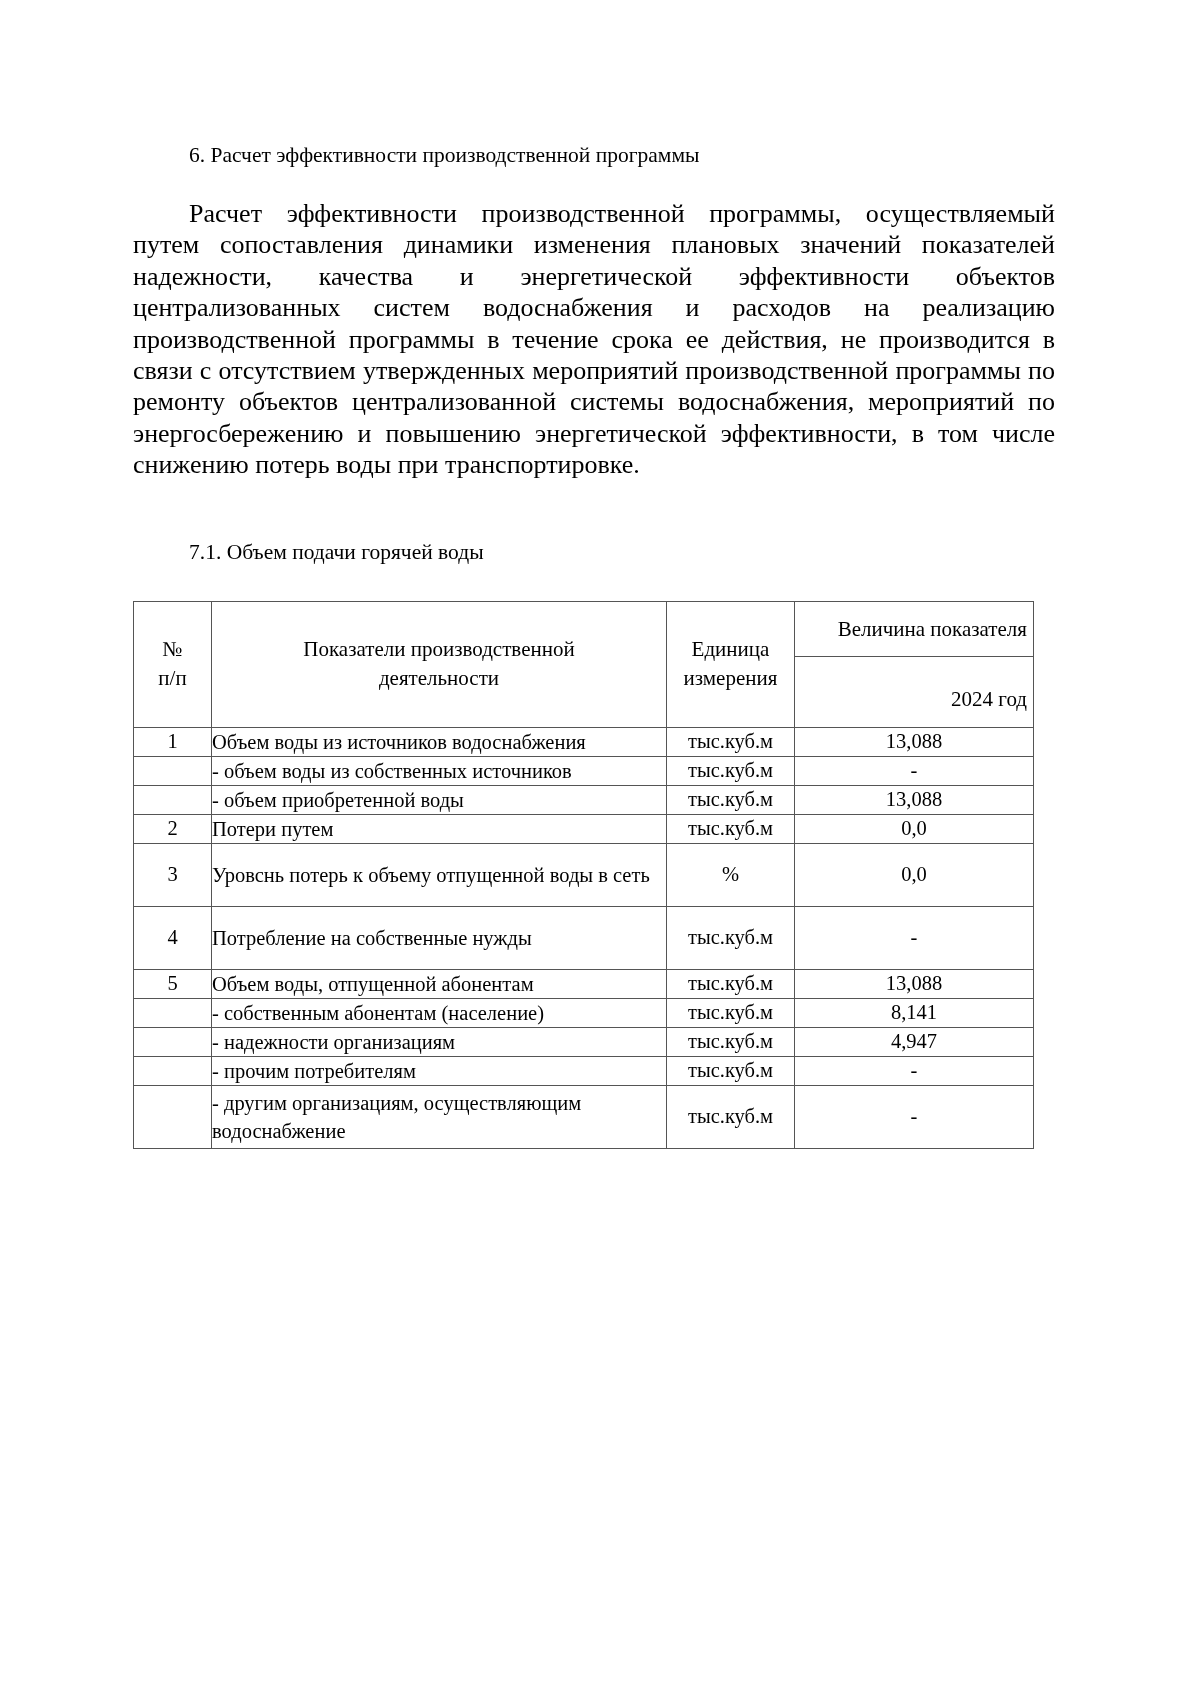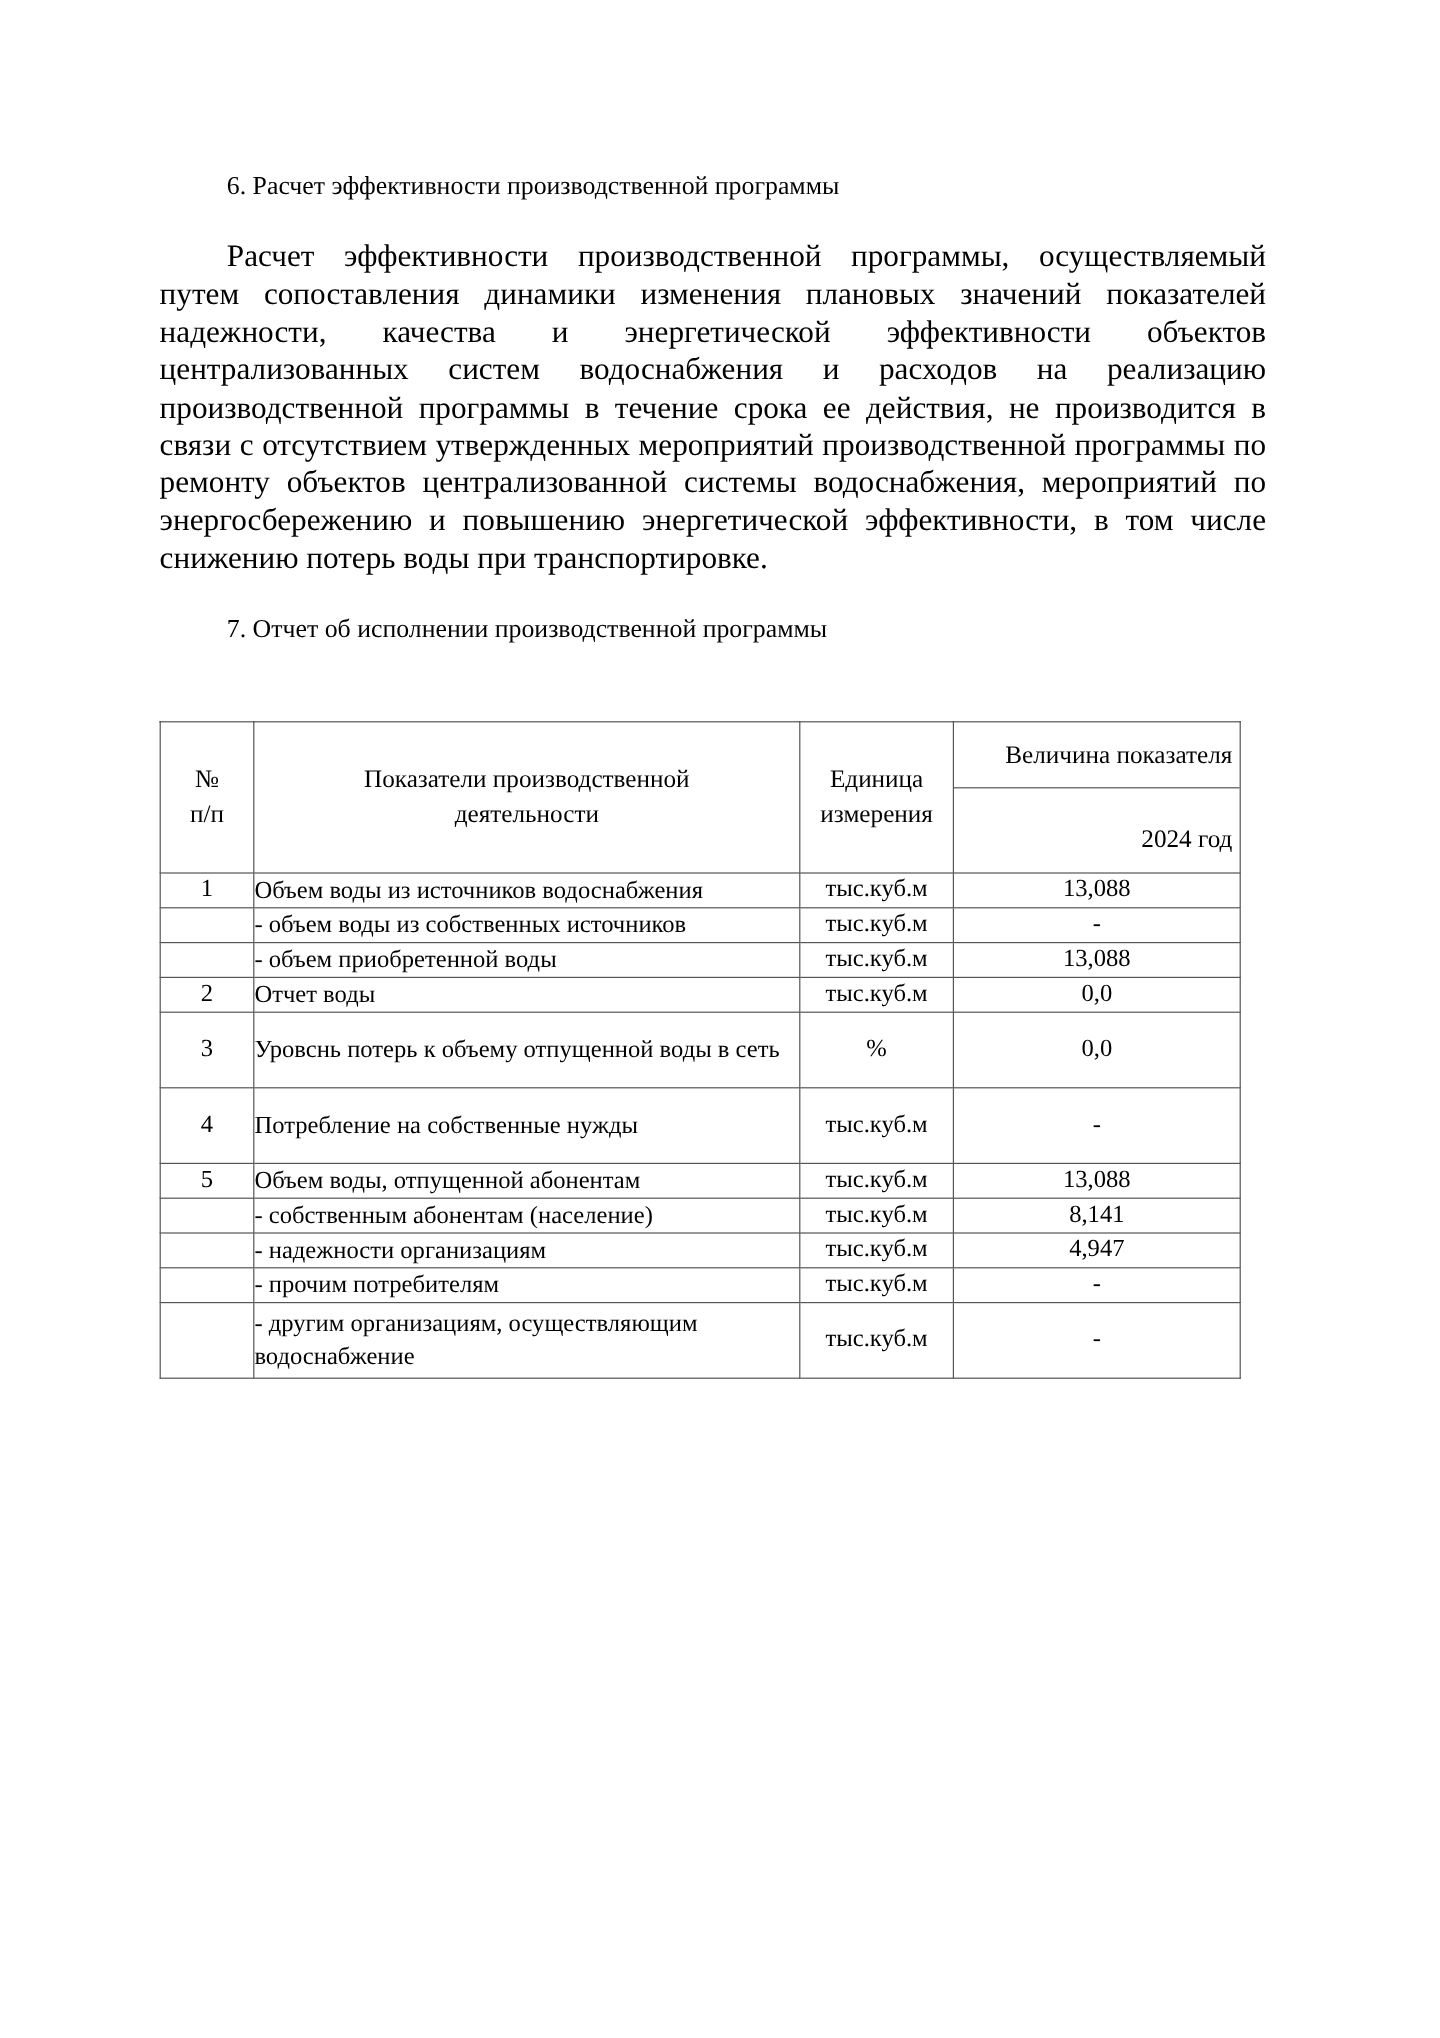--- a/index.html
+++ b/index.html
@@ -118,24 +118,24 @@
   <div class="content">
 
     <div class="section-heading">6. Расчет эффективности производственной программы</div>
 
     <div class="gap-md"></div>
 
     <p class="body-par">Расчет эффективности производственной программы, осуществляемый путем сопоставления динамики изменения плановых значений показателей надежности, качества и энергетической эффективности объектов централизованных систем водоснабжения и расходов на реализацию производственной программы в течение срока ее действия, не производится в связи с отсутствием утвержденных мероприятий производственной программы по ремонту объектов централизованной системы водоснабжения, мероприятий по энергосбережению и повышению энергетической эффективности, в том числе снижению потерь воды при транспортировке.</p>
 
     <div class="gap-md"></div>
 
-    <div class="section-heading">7. Отчет об исполнении производственной программы</div>
 
     <div class="gap-md"></div>
 
+    <div class="section-heading">7.1. Объем подачи горячей воды</div>
 
     <div class="gap-lg"></div>
 
     <table class="data-table">
       <colgroup>
         <col class="col-no">
         <col class="col-name">
         <col class="col-unit">
         <col class="col-value">
       </colgroup>
@@ -186,21 +186,21 @@
 
         <tr>
           <td class="r-no"></td>
           <td class="r-sub">- объем приобретенной воды</td>
           <td class="r-unit">тыс.куб.м</td>
           <td class="r-val">13,088</td>
         </tr>
 
         <tr>
           <td class="r-no">2</td>
-          <td class="r-name">Отчет воды</td>
+          <td class="r-name">Потери путем</td>
           <td class="r-unit">тыс.куб.м</td>
           <td class="r-val">0,0</td>
         </tr>
 
         <tr>
           <td class="r-no tall">3</td>
           <td class="r-name tall">Уровснь потерь к объему отпущенной воды в сеть</td>
           <td class="r-unit tall">%</td>
           <td class="r-val tall">0,0</td>
         </tr>

